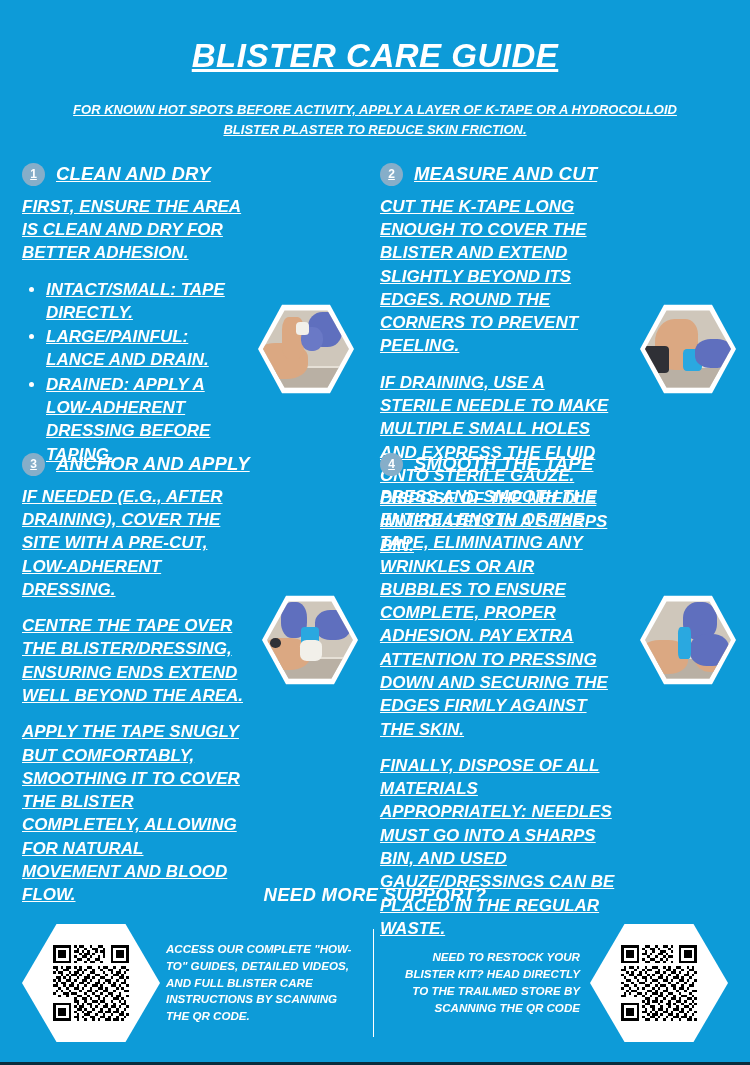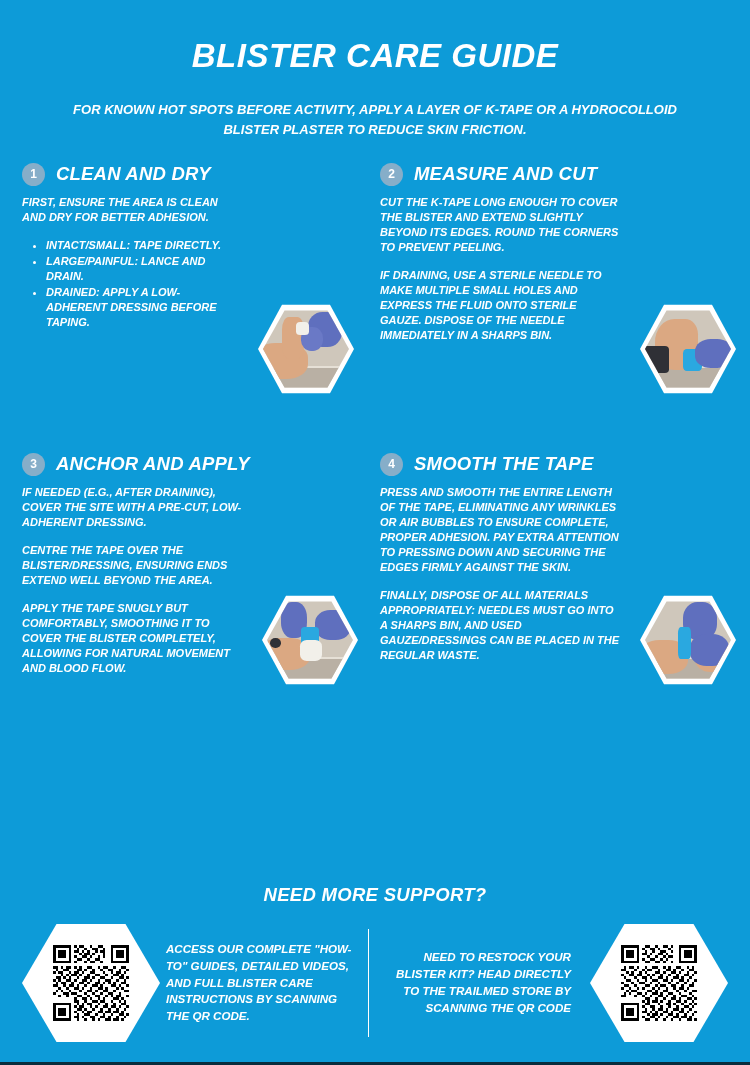--- a/index.html
+++ b/index.html
@@ -15,20 +15,21 @@
     overflow: hidden;
     position: relative;
   }
   .page {
     position: relative;
     width: 750px;
     height: 1065px;
     box-sizing: border-box;
     border-bottom: 3px solid #0a2c3c;
     overflow: hidden;
+    text-decoration: underline;
   }
 
   
   .header {
     padding-top: 38px;
     text-align: center;
   }
   .main-title {
     font-size: 33px;
     font-weight: bold;
@@ -90,21 +91,21 @@
   .step-title {
     font-size: 18.5px;
     font-weight: bold;
     font-style: italic;
     letter-spacing: 0.2px;
     white-space: nowrap;
   }
 
   .step-body {
     width: 222px;
-    font-size: 11px;
+    font-size: 17px;
     font-weight: bold;
     font-style: italic;
     line-height: 1.37;
   }
   .step.s2 .step-body,
   .step.s4 .step-body { width: 240px; }
 
   .step-body p { margin: 0 0 13px 0; }
   .step-body p:last-child { margin-bottom: 0; }
   .step-body ul {
@@ -194,21 +195,21 @@
   }
   .qr svg { display: block; }
   .footer-text {
     font-size: 11.6px;
     font-weight: bold;
     font-style: italic;
     line-height: 1.45;
     width: 196px;
   }
   .footer-text.left  { text-align: left;  margin-left: 6px; }
-  .footer-text.right { text-align: right; margin-right: 19px; }
+  .footer-text.right { text-align: right; margin-right: 10px; }
   .footer-divider {
     width: 1px;
     height: 108px;
     background: #ffffff;
     flex: 0 0 auto;
     margin: 0 16px;
   }
 </style>
 </head>
 <body>

